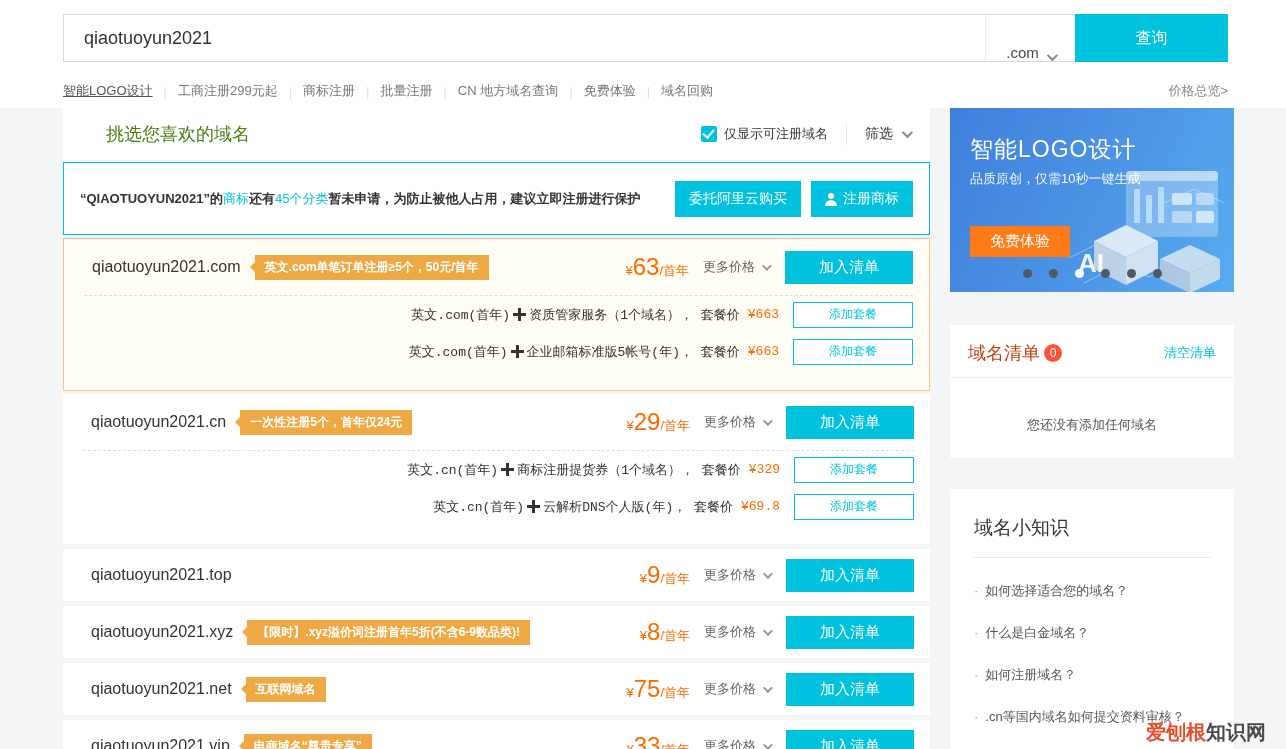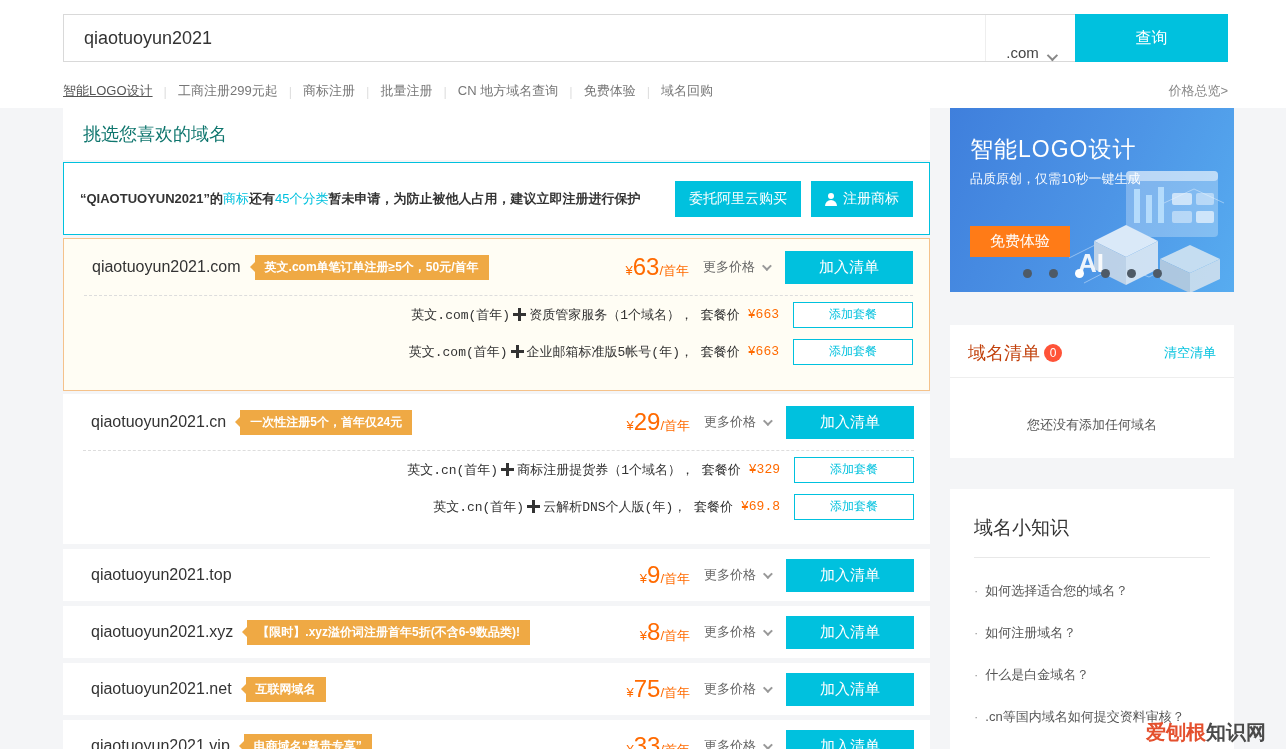--- a/index.html
+++ b/index.html
@@ -38,21 +38,21 @@
     display:flex; align-items:center; font-size:13px; color:#777;
   }
   #quicknav .qlink { cursor:pointer; white-space:nowrap; }
   #quicknav .qlink.first { color:#555; text-decoration:underline; }
   #quicknav .sep { color:#e0e0e0; margin:0 11px; }
   #price-overview { margin-left:auto; color:#888; cursor:pointer; }
   #list-header {
     left:63px; top:108px; width:867px; height:52px; background:#fff;
     display:flex; align-items:center; padding:0 20px;
   }
-  #list-title { font-size:18px; color:#0f766e; }
+  #list-title { font-size:18px; color:#4d7c0f;margin-left:23px; }
   #filter-zone { margin-left:auto; display:flex; align-items:center; font-size:13px; color:#333; }
   .checkbox {
     width:16px; height:16px; background:#00C1DE; border-radius:2px;
     margin-right:7px; position:relative; cursor:pointer;
   }
   .checkbox::after {
     content:""; position:absolute; left:4px; top:1px; width:5px; height:9px;
     border-right:2px solid #fff; border-bottom:2px solid #fff; transform:rotate(40deg);
   }
   #filter-divider { width:1px; height:22px; background:#e8e8e8; margin:0 18px; }
@@ -192,20 +192,29 @@
     <span class="sep">|</span>
     <span class="qlink">免费体验</span>
     <span class="sep">|</span>
     <span class="qlink">域名回购</span>
     <span id="price-overview">价格总览&gt;</span>
   </div>
 </div>
 
 <div id="list-header" class="abs">
   <span id="list-title">挑选您喜欢的域名</span>
+  <div id="filter-zone">
+    <span class="checkbox"></span>
+    <span>仅显示可注册域名</span>
+    <span id="filter-divider"></span>
+    <span id="filter-dd">
+      <span>筛选</span>
+      <span class="chev"></span>
+    </span>
+  </div>
 </div>
 
 <div id="tm-banner" class="abs">
   <div id="tm-text">
     <span>“QIAOTUOYUN2021”的</span><span class="cy">商标</span><span>还有</span><span class="cy">45个分类</span><span>暂未申请，为防止被他人占用，建议立即注册进行保护</span>
   </div>
   <button class="tm-btn" style="margin-left:auto;">
     <span>委托阿里云购买</span>
   </button>
   <button class="tm-btn">
@@ -389,21 +398,21 @@
     <span id="cart-clear">清空清单</span>
   </div>
   <div id="cart-div"></div>
   <div id="cart-empty">您还没有添加任何域名</div>
 </div>
 
 <div id="tips-card" class="abs">
   <div id="tips-title">域名小知识</div>
   <div id="tips-div"></div>
   <div class="tip-item">如何选择适合您的域名？</div>
+  <div class="tip-item">什么是白金域名？</div>
   <div class="tip-item">如何注册域名？</div>
-  <div class="tip-item">什么是白金域名？</div>
   <div class="tip-item">.cn等国内域名如何提交资料审核？</div>
 
 </div>
 
 <div id="watermark" class="abs">
   <span class="wm-hl">爱刨根</span><span class="wm-rest">知识网</span>
 </div>
 
 </body></html>

